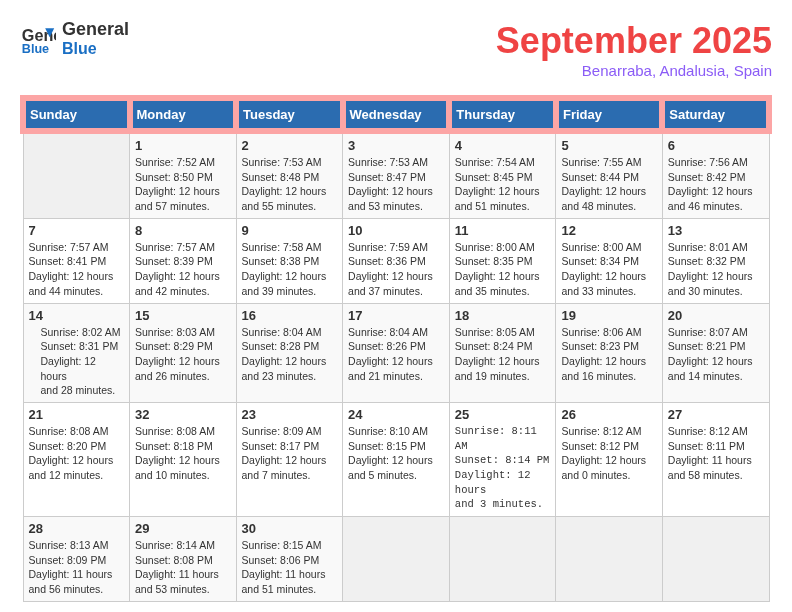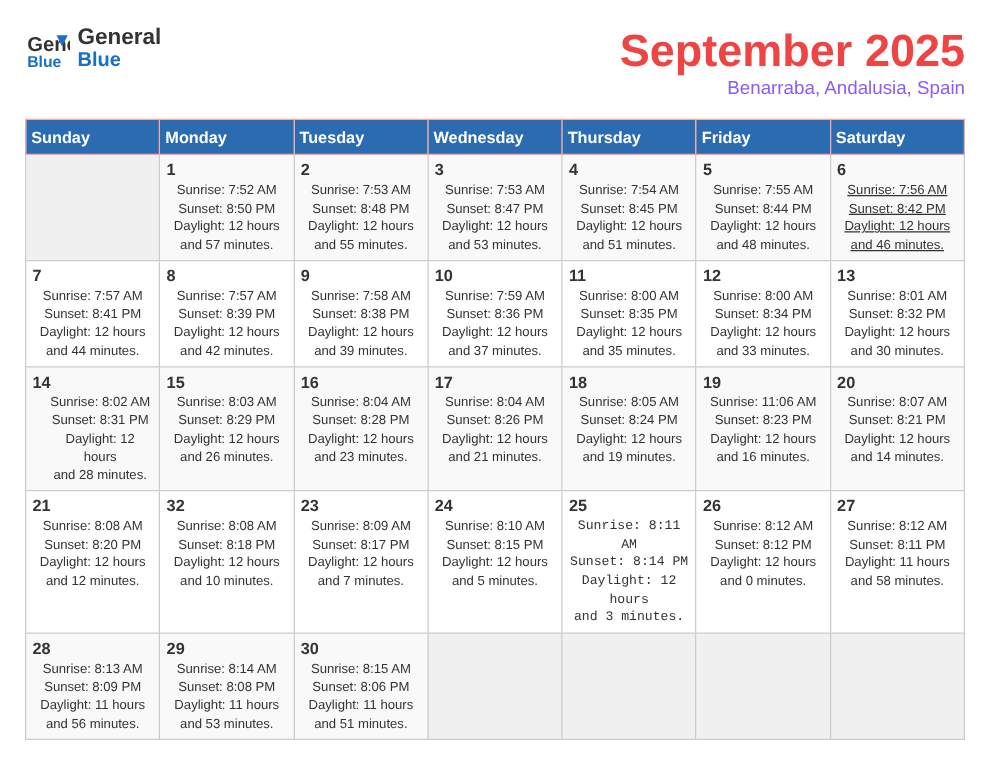--- a/index.html
+++ b/index.html
@@ -42,21 +42,21 @@
       border-collapse: collapse;
       font-size: 11px;
     }
     thead tr th {
       background-color: #2b6cb0;
       color: #fff;
       padding: 6px 4px;
       text-align: left;
       font-size: 13px;
       font-weight: bold;
-      border: 1px solid #fca5a5;
+      border: 6px solid #fca5a5;
     }
     tbody tr td {
       border: 1px solid #ccc;
       vertical-align: top;
       padding: 4px 5px;
       height: 80px;
       width: 107px;
     }
     tbody tr:nth-child(odd) td {
       background-color: #f9f9f9;
@@ -68,21 +68,20 @@
       font-size: 13px;
       font-weight: bold;
       color: #333;
       display: block;
       margin-bottom: 2px;
     }
     .day-info {
       font-size: 10.5px;
       color: #333;
       line-height: 1.4;
-      text-align: center;
     }
     .empty-cell {
       background-color: #f0f0f0 !important;
     }
   </style>
 </head>
 <body>
 
 <div class="header-area">
   <div class="logo">
@@ -147,21 +146,21 @@
         </td>
         <td>
           <span class="day-number">5</span>
           <div class="day-info" style="white-space: pre-line;">Sunrise: 7:55 AM
 Sunset: 8:44 PM
 Daylight: 12 hours
 and 48 minutes.</div>
         </td>
         <td>
           <span class="day-number">6</span>
-          <div class="day-info" style="white-space: pre-line; text-decoration: underline;">Sunrise: 7:56 AM
+          <div class="day-info" style="white-space: pre-line;">Sunrise: 7:56 AM
 Sunset: 8:42 PM
 Daylight: 12 hours
 and 46 minutes.</div>
         </td>
       </tr>
       <tr>
         <td>
           <span class="day-number">7</span>
           <div class="day-info" style="white-space: pre-line;">Sunrise: 7:57 AM
 Sunset: 8:41 PM
@@ -242,21 +241,21 @@
         </td>
         <td>
           <span class="day-number">18</span>
           <div class="day-info" style="white-space: pre-line;">Sunrise: 8:05 AM
 Sunset: 8:24 PM
 Daylight: 12 hours
 and 19 minutes.</div>
         </td>
         <td>
           <span class="day-number">19</span>
-          <div class="day-info" style="white-space: pre-line;">Sunrise: 11:06 AM
+          <div class="day-info" style="white-space: pre-line;">Sunrise: 8:06 AM
 Sunset: 8:23 PM
 Daylight: 12 hours
 and 16 minutes.</div>
         </td>
         <td>
           <span class="day-number">20</span>
           <div class="day-info" style="white-space: pre-line;">Sunrise: 8:07 AM
 Sunset: 8:21 PM
 Daylight: 12 hours
 and 14 minutes.</div>

